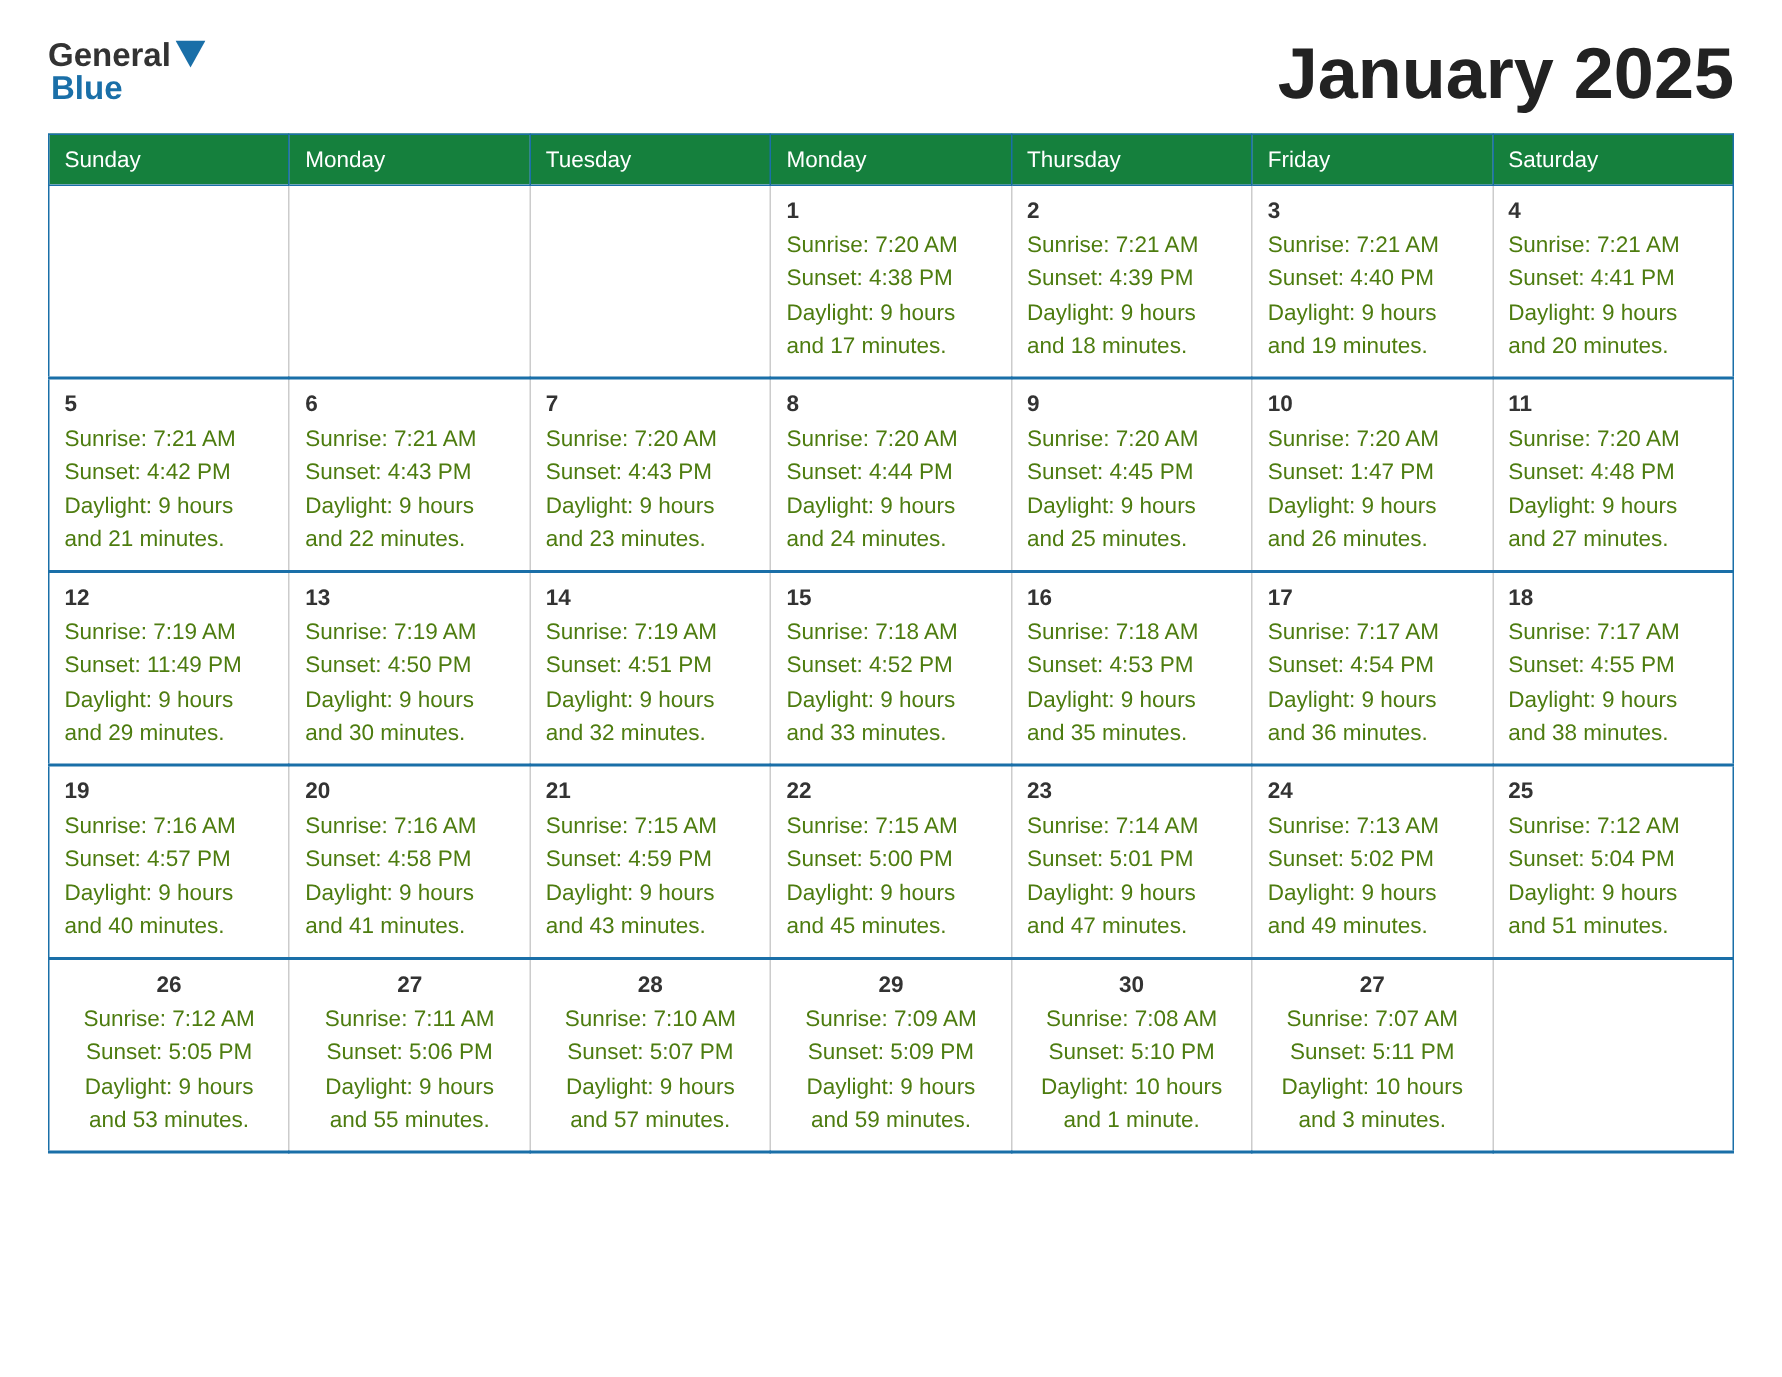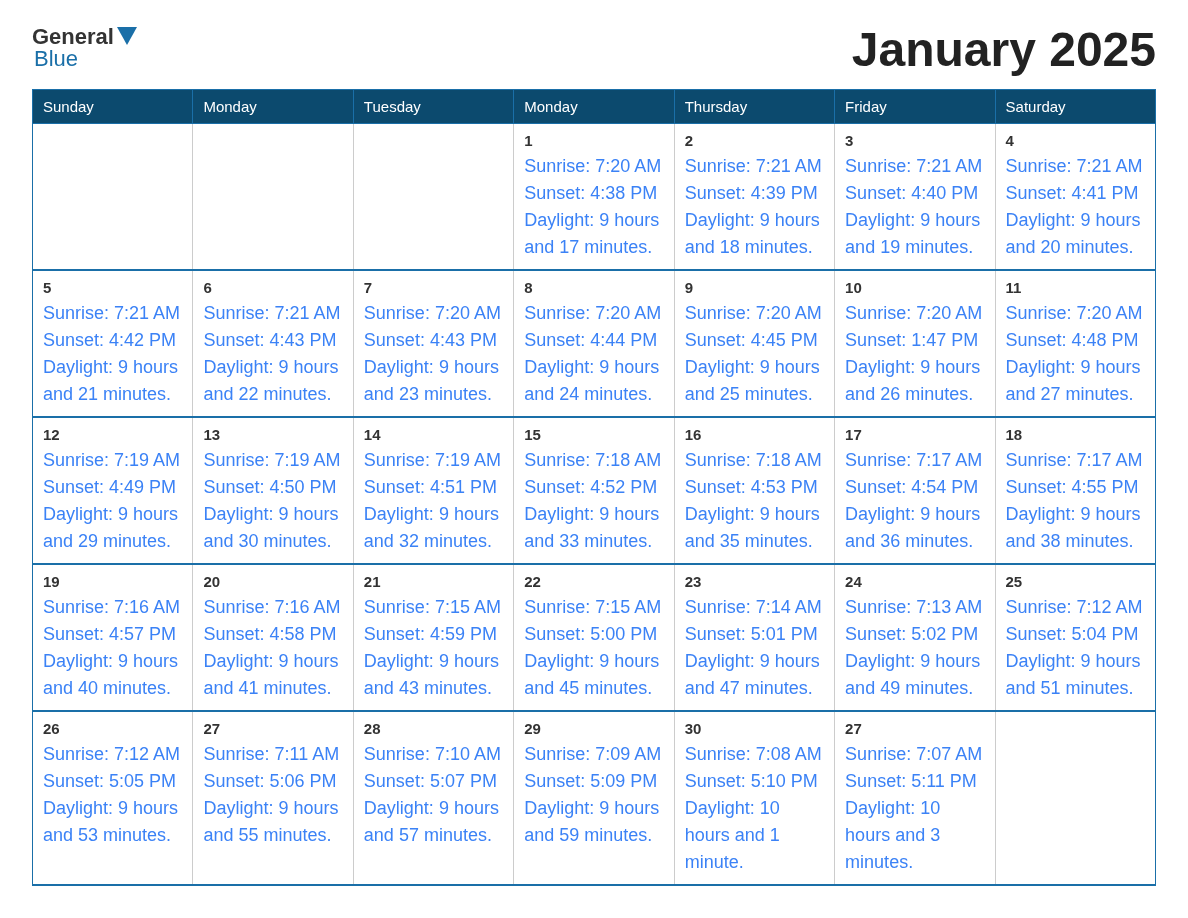--- a/index.html
+++ b/index.html
@@ -21,21 +21,21 @@
       align-items: center;
       gap: 4px;
     }
     .logo-text-general {
       font-size: 22px;
       font-weight: bold;
       color: #333;
     }
     .logo-text-blue {
       font-size: 22px;
-      font-weight: normal;
+      font-weight: bold;
       color: #1a6fa8;
     }
     .title-block {
       text-align: right;
     }
     .title-block h1 {
       font-size: 48px;
       font-weight: bold;
       color: #222;
       line-height: 1.1;
@@ -45,21 +45,21 @@
       font-weight: normal;
       color: #444;
       margin-top: 4px;
     }
     table {
       width: 100%;
       border-collapse: collapse;
       margin-top: 12px;
     }
     thead tr {
-      background-color: #0c4a6e;
+      background-color: #15803d;
     }
     thead th {
       color: #fff;
       font-size: 15px;
       font-weight: normal;
       padding: 8px 10px;
       text-align: left;
       border: 1px solid #1a6fa8;
     }
     tbody tr {
@@ -81,26 +81,27 @@
     tbody td:last-child {
       border-right: 1px solid #1a6fa8;
     }
     .day-number {
       font-size: 15px;
       font-weight: bold;
       display: block;
       margin-bottom: 4px;
     }
     .day-info {
-      font-size: 18px;
+      font-size: 15px;
       line-height: 1.5;
-      color: #3b82f6;
+      color: #4d7c0f;
     }
     tbody tr:last-child {
       border-bottom: 2px solid #1a6fa8;
+      text-align: center;
     }
     .empty-cell {
       background: #fff;
     }
   </style>
 </head>
 <body>
 
 <div class="header">
   <div class="logo">
@@ -213,21 +214,21 @@
           <div class="day-info">Sunrise: 7:20 AM
 Sunset: 4:48 PM
 Daylight: 9 hours
 and 27 minutes.</div>
         </td>
       </tr>
       <tr>
         <td>
           <span class="day-number">12</span>
           <div class="day-info">Sunrise: 7:19 AM
-Sunset: 4:49 PM
+Sunset: 11:49 PM
 Daylight: 9 hours
 and 29 minutes.</div>
         </td>
         <td>
           <span class="day-number">13</span>
           <div class="day-info">Sunrise: 7:19 AM
 Sunset: 4:50 PM
 Daylight: 9 hours
 and 30 minutes.</div>
         </td>

